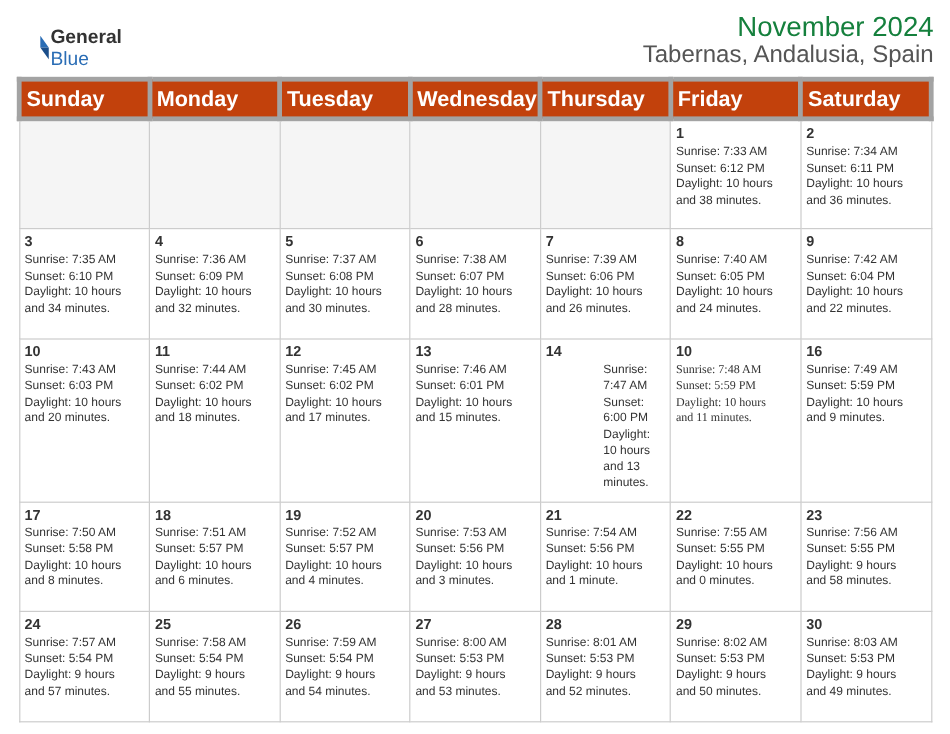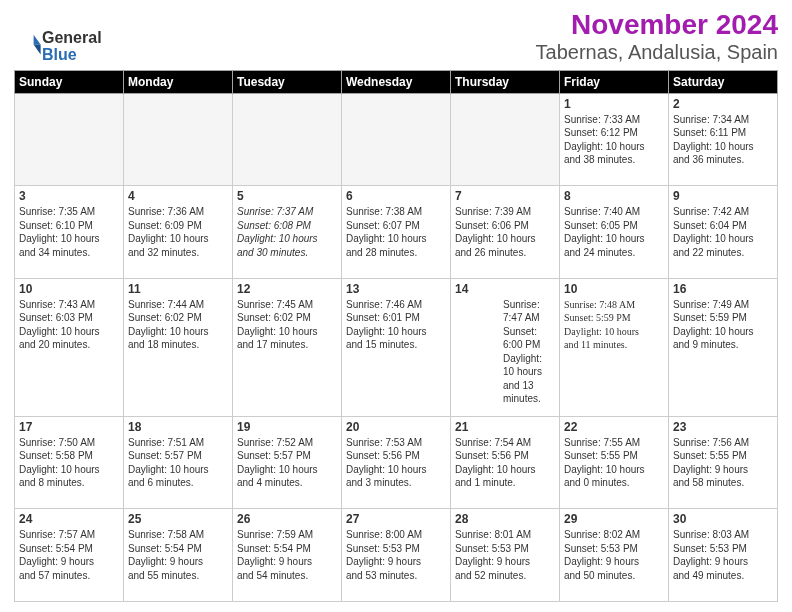--- a/index.html
+++ b/index.html
@@ -29,43 +29,43 @@
       gap: 0px;
     }
     .logo-icon {
       width: 28px;
       height: 28px;
     }
     .title-block {
       text-align: right;
     }
     .month-title {
-      font-size: 28px;
-      font-weight: bold;
-      color: #a21caf;
+      font-size: 23px;
+      font-weight: normal;
+      color: #15803d;
       line-height: 1.1;
     }
     .location {
       font-size: 20px;
       color: #555;
     }
     .calendar {
       flex: 1;
       border: 1px solid #ccc;
       border-collapse: collapse;
       width: 100%;
       table-layout: fixed;
     }
     .calendar th {
-      background: #000000;
+      background: #c2410c;
       color: #fff;
-      font-size: 12px;
+      font-size: 18px;
       font-weight: bold;
       padding: 4px 4px;
-      border: 1px solid #a3a3a3;
+      border: 4px solid #a3a3a3;
       text-align: left;
     }
     .calendar td {
       border: 1px solid #ccc;
       vertical-align: top;
       padding: 3px 4px;
       font-size: 10px;
       color: #333;
       height: 88px;
       background: #fff;
@@ -92,21 +92,21 @@
 <div class="page">
   <div class="header">
     <div class="logo">
       <svg class="logo-icon" viewBox="0 0 40 40">
 
         <polygon points="28,4 38,18 28,18" fill="#2a6db5"></polygon>
         <polygon points="28,18 38,18 38,32" fill="#1a4e8a"></polygon>
       </svg>
       <div>
         <div style="font-size:16px;font-weight:bold;color:#333;line-height:1.1;">General</div>
-        <div style="font-size:16px;font-weight:bold;color:#2a6db5;line-height:1.1;">Blue</div>
+        <div style="font-size:16px;font-weight:normal;color:#2a6db5;line-height:1.1;">Blue</div>
       </div>
     </div>
     <div class="title-block">
       <div class="month-title">November 2024</div>
       <div class="location">Tabernas, Andalusia, Spain</div>
     </div>
   </div>
 
   <table class="calendar">
     <thead>
@@ -152,21 +152,21 @@
           </td>
           <td>
             <span class="day-num">4</span>
             <div class="day-info" style="white-space: pre-line;">Sunrise: 7:36 AM
 Sunset: 6:09 PM
 Daylight: 10 hours
 and 32 minutes.</div>
           </td>
           <td>
             <span class="day-num">5</span>
-            <div class="day-info" style="white-space: pre-line; font-style: italic;">Sunrise: 7:37 AM
+            <div class="day-info" style="white-space: pre-line;">Sunrise: 7:37 AM
 Sunset: 6:08 PM
 Daylight: 10 hours
 and 30 minutes.</div>
           </td>
           <td>
             <span class="day-num">6</span>
             <div class="day-info" style="white-space: pre-line;">Sunrise: 7:38 AM
 Sunset: 6:07 PM
 Daylight: 10 hours
 and 28 minutes.</div>

